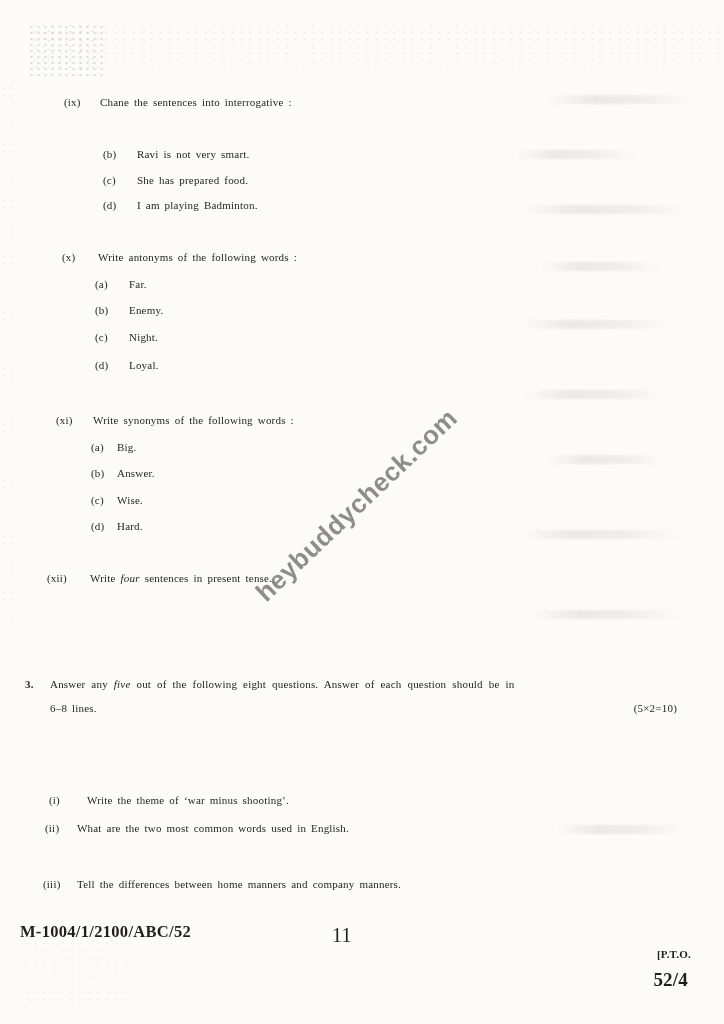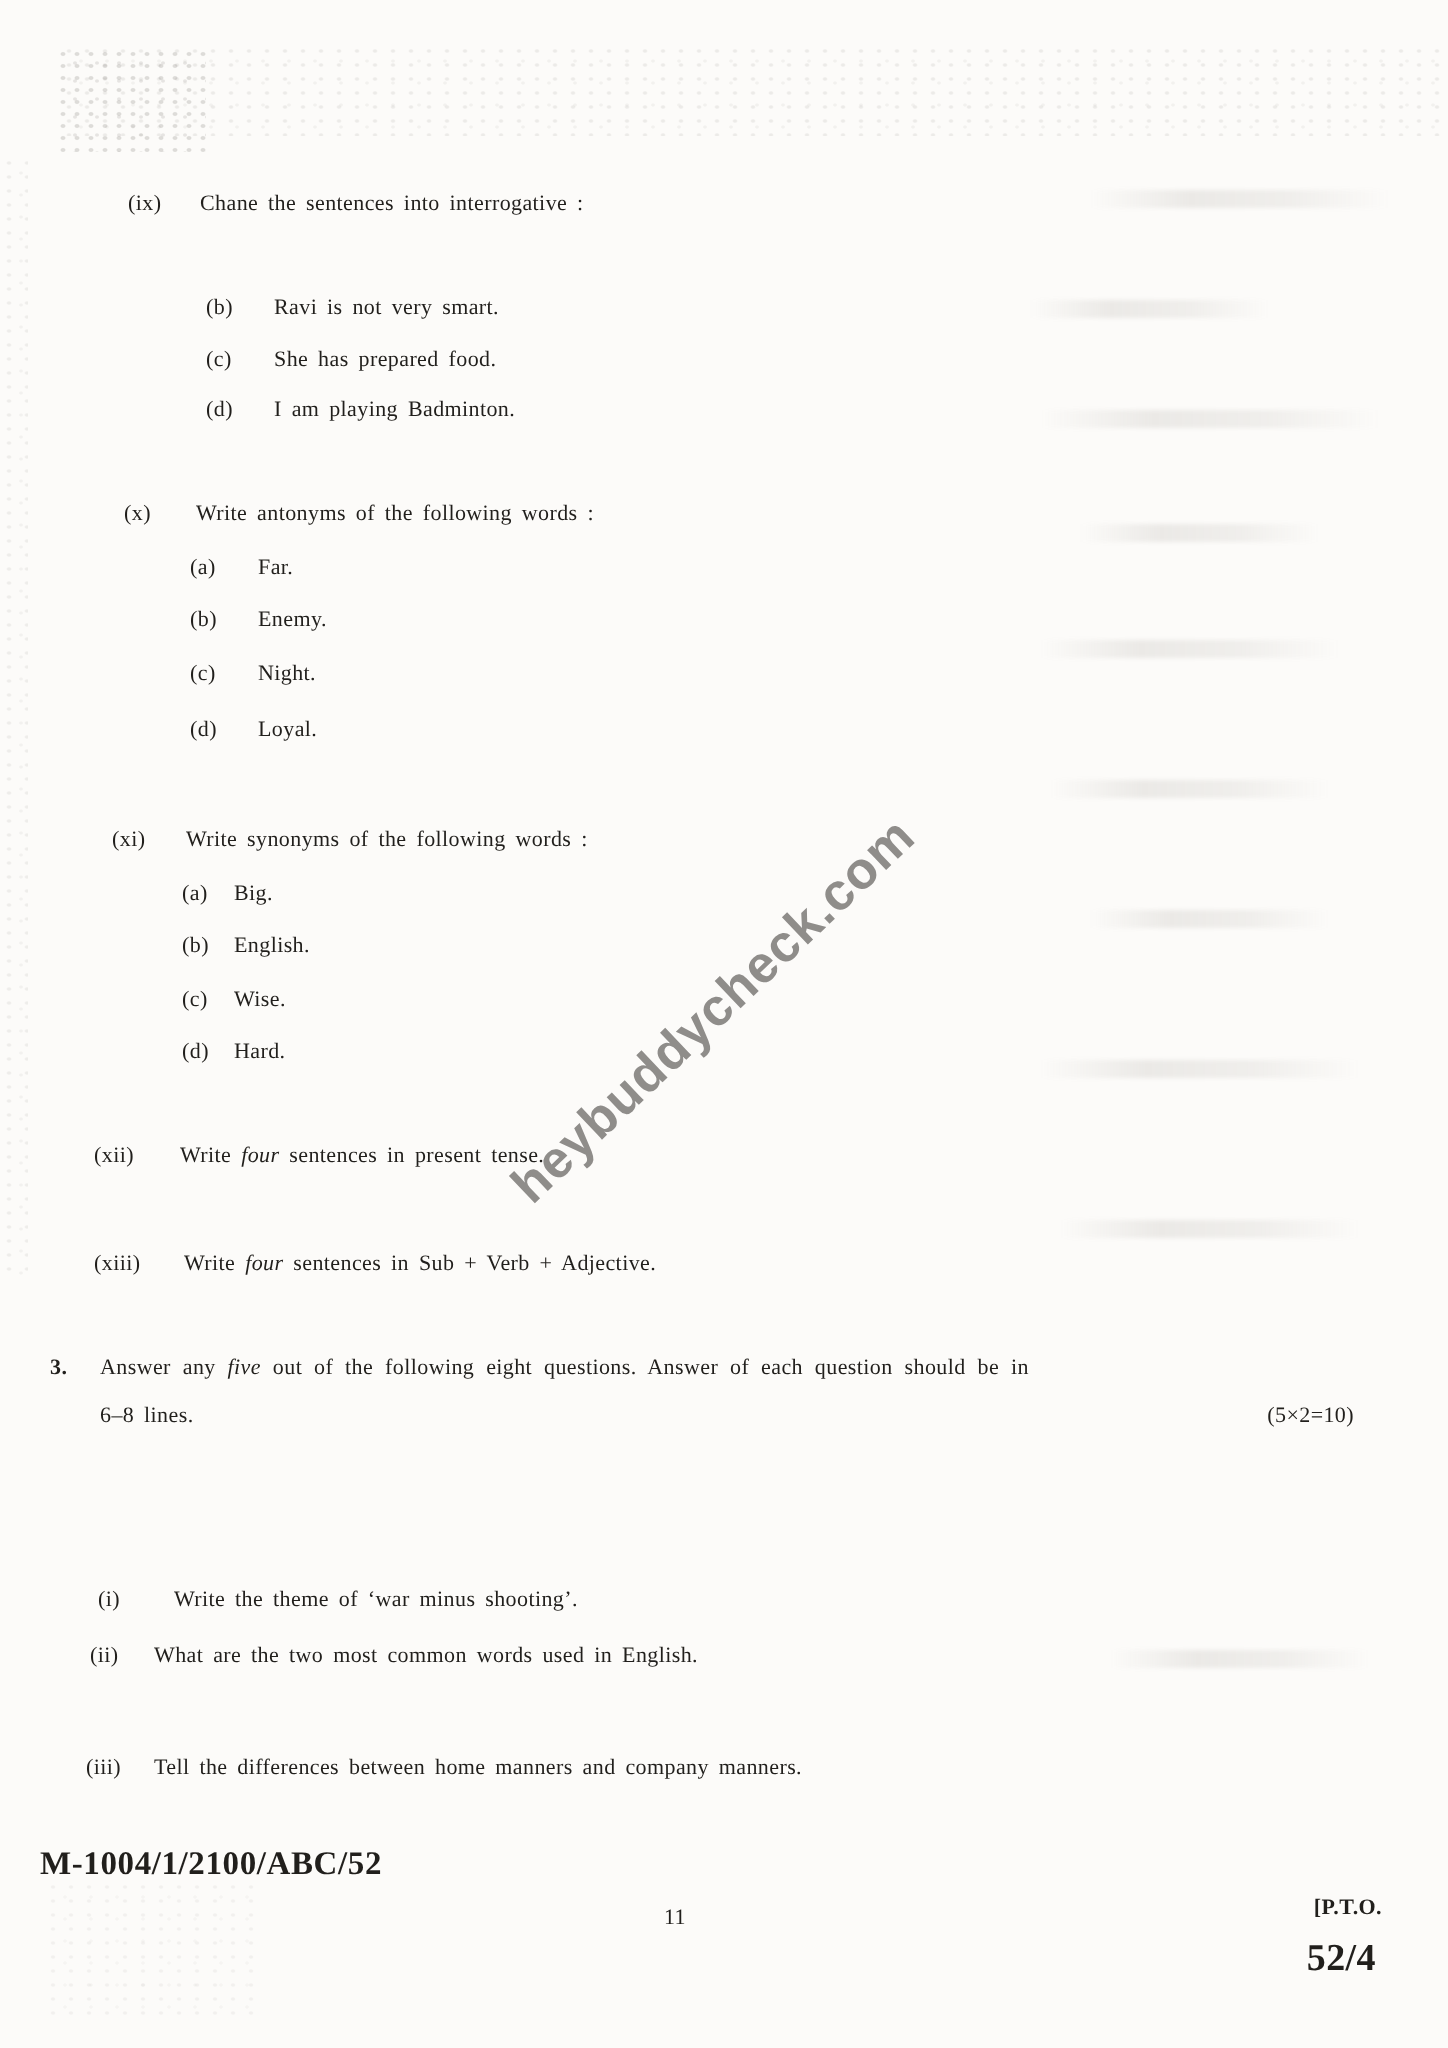--- a/index.html
+++ b/index.html
@@ -111,52 +111,49 @@
     <span class="lbl w34">(d)</span><span>Loyal.</span>
   </div>
 
   <div class="line" style="left:56px;top:410px;">
     <span class="lbl w37">(xi)</span><span>Write synonyms of the following words :</span>
   </div>
   <div class="line" style="left:91px;top:437px;">
     <span class="lbl w26">(a)</span><span>Big.</span>
   </div>
   <div class="line" style="left:91px;top:463px;">
-    <span class="lbl w26">(b)</span><span>English.</span>
+    <span class="lbl w26">(b)</span><span>Answer.</span>
   </div>
   <div class="line" style="left:91px;top:490px;">
     <span class="lbl w26">(c)</span><span>Wise.</span>
   </div>
   <div class="line" style="left:91px;top:516px;">
     <span class="lbl w26">(d)</span><span>Hard.</span>
   </div>
 
   <div class="line" style="left:47px;top:568px;">
     <span class="lbl w43">(xii)</span><span><span>Write </span><span class="it">four</span><span> sentences in present tense.</span></span>
   </div>
 
-  <div class="line" style="left:47px;top:622px;">
-    <span class="lbl w45">(xiii)</span><span><span>Write </span><span class="it">four</span><span> sentences in Sub + Verb + Adjective.</span></span>
-  </div>
 
   <div class="line bold" style="left:25px;top:674px;">3.</div>
   <div class="line" style="left:50px;top:674px;word-spacing:3px;">
     <span>Answer any </span><span class="it">five</span><span> out of the following eight questions. Answer of each question should be in</span>
   </div>
   <div class="line" style="left:50px;top:698px;">6–8 lines.</div>
   <div class="line" style="right:47px;top:698px;">(5×2=10)</div>
 
   <div class="line" style="left:49px;top:790px;">
     <span class="lbl w38">(i)</span><span>Write the theme of ‘war minus shooting’.</span>
   </div>
   <div class="line" style="left:45px;top:818px;">
     <span class="lbl w32">(ii)</span><span>What are the two most common words used in English.</span>
   </div>
   <div class="line" style="left:43px;top:874px;">
     <span class="lbl w34b">(iii)</span><span>Tell the differences between home manners and company manners.</span>
   </div>
 
   <div class="line" style="left:20px;top:921px;font-weight:700;font-size:16.5px;letter-spacing:.3px;">M-1004/1/2100/ABC/52</div>
-  <div class="line" style="left:332px;top:925px;font-weight:400;font-size:11px;margin-top:24px;">11</div>
+  <div class="line" style="left:332px;top:925px;font-weight:400;font-size:20px;">11</div>
   <div class="line" style="right:33px;top:944px;font-weight:600;">[P.T.O.</div>
   <div class="line bold" style="right:36px;top:969px;font-size:19px;">52/4</div>
 
 </div>
 
 </body></html>

